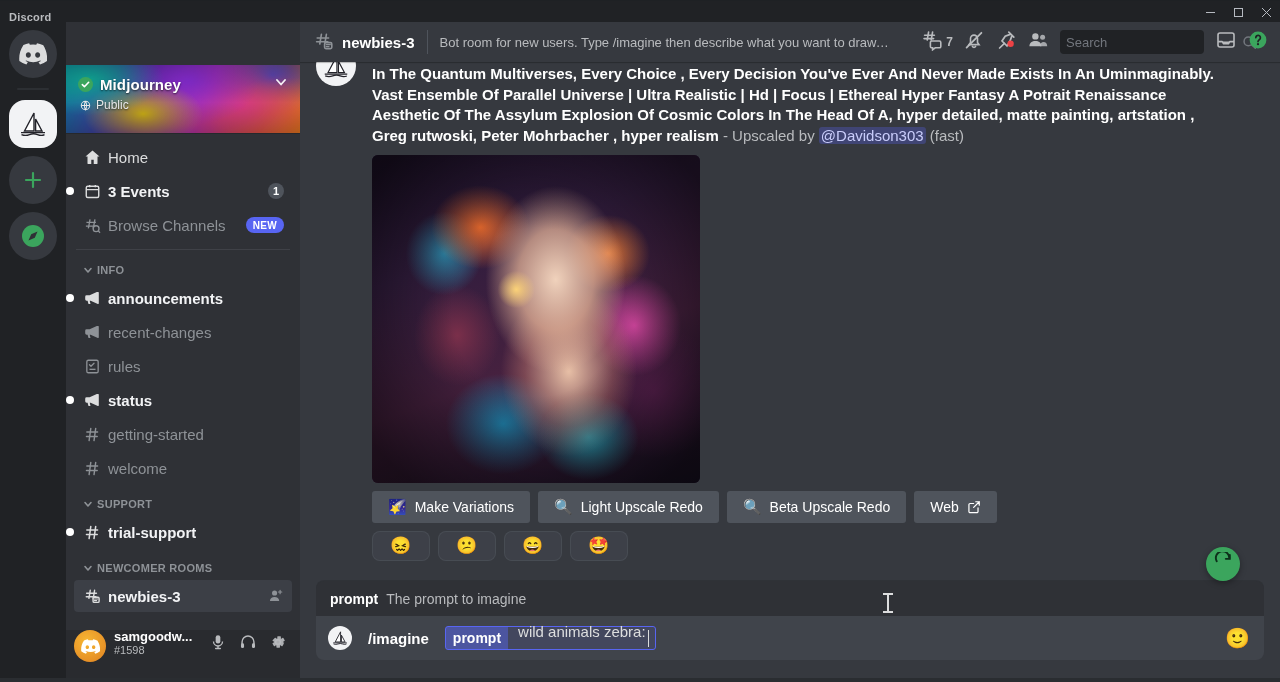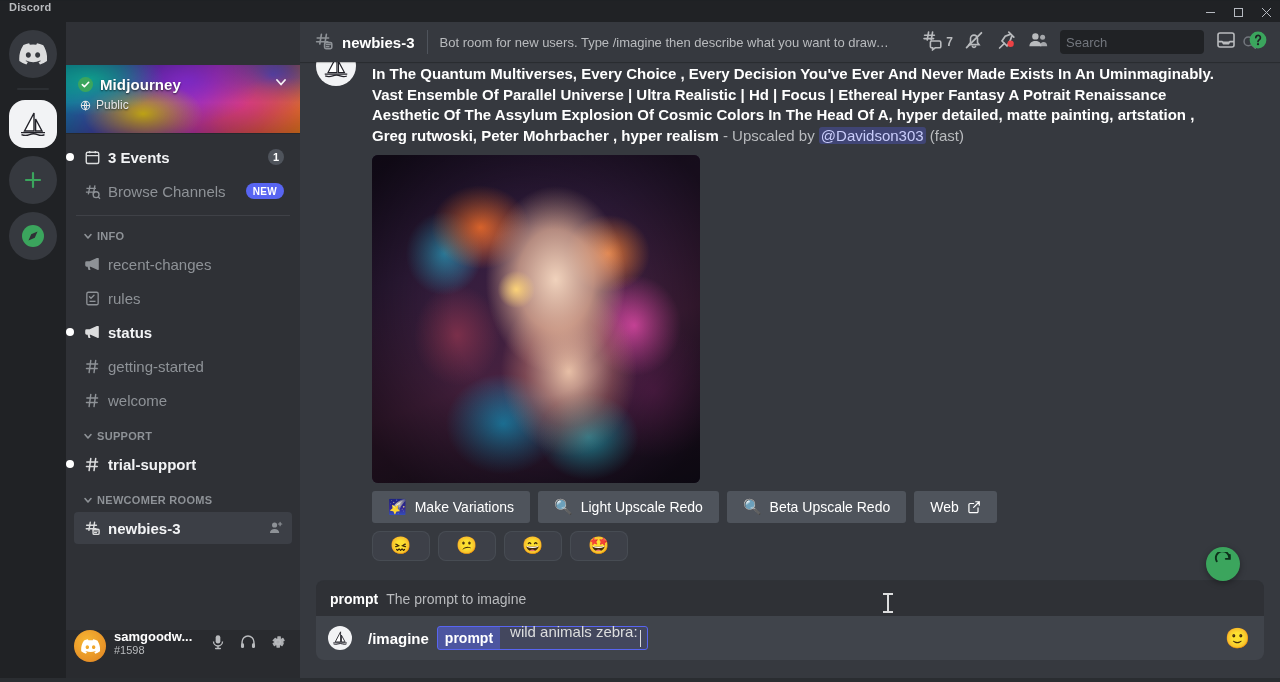--- a/index.html
+++ b/index.html
@@ -7,21 +7,21 @@
     width: 1280px; height: 682px;
     background: #1e2124;
     font-family: "Liberation Sans", sans-serif;
     overflow: hidden;
     -webkit-font-smoothing: antialiased;
   }
 
   
   #titlebar {
     position: absolute; top: 1px; left: 0; width: 1280px; height: 22px;
-    background: #202225; display: flex; align-items: flex-start;
+    background: #202225; display: flex; align-items: flex-end;
     -webkit-user-select: none; user-select: none;
   }
   #titlebar .app-title {
     color: #b9bbbe; font-size: 11px; font-weight: bold;
     margin-left: 9px; letter-spacing: .2px;
   }
   .win-btns { margin-left: auto; display: flex; height: 22px; }
   .win-btn {
     width: 28px; height: 22px; display: flex; align-items: center;
     justify-content: center; color: #b6bac1;
@@ -263,21 +263,21 @@
   #slash-hint .sh-desc { color: #b9bbbe; font-size: 14px; }
   #composer {
     background: #40444b; border-radius: 0 0 8px 8px; min-height: 44px;
     display: flex; align-items: center; padding: 0 14px 0 12px;
   }
   #composer .c-avatar {
     width: 24px; height: 24px; border-radius: 50%; background: #f2f3f5;
     display: flex; align-items: center; justify-content: center;
     flex: 0 0 24px; margin-right: 16px; overflow: hidden;
   }
-  #composer .cmd-name { color: #fff; font-size: 15px; font-weight: bold; margin-right: 8px; }
+  #composer .cmd-name { color: #fff; font-size: 15px; font-weight: bold; margin-right: 16px; }
   .opt-chip {
     display: flex; align-items: center; height: 24px;
     border: 1px solid #5865f2; border-radius: 3px; background: rgba(88,101,242,.12);
   }
   .opt-chip .opt-key {
     color: #fff; font-size: 14px; font-weight: bold;
     background: rgba(88,101,242,.45); padding: 0 7px; line-height: 22px;
   }
   .opt-chip .opt-val {
     color: #dcddde; font-size: 15px; padding: 0 2px 13px 10px; line-height: 22px;
@@ -403,20 +403,28 @@
               <path d="M1.6 6 H10.4 M6 1.4 q2.4 4.6 0 9.2 q-2.4-4.6 0-9.2"></path>
           </svg>
         </span>
         <span>Public</span>
       </div>
     </div>
   </div>
 
   <div id="channels">
 
+    <div class="ch-row plain-bright">
+      <span class="ch-ico" style="color:#dcddde">
+        <svg width="17" height="17" viewBox="0 0 18 18" fill="currentColor">
+            <path d="M9 1.6 L16.4 8 h-2.1 v7 a.9.9 0 01-.9.9h-3.1v-4.6H7.7V15.9H4.6a.9.9 0 01-.9-.9V8H1.6Z"></path>
+          </svg>
+      </span>
+      <span class="ch-label">Home</span>
+    </div>
 
     <div class="ch-row unread">
       <span class="unread-dot"></span>
       <span class="ch-ico">
         <svg width="17" height="17" viewBox="0 0 18 18" fill="none" stroke="currentColor" stroke-width="1.5">
           <rect x="2.4" y="3.4" width="13.2" height="12" rx="1.6"></rect>
             <path d="M2.4 7 H15.6 M6 2.2 V4.6 M12 2.2 V4.6"></path>
         </svg>
       </span>
       <span class="ch-label">3 Events</span>
@@ -439,20 +447,29 @@
 
     <div class="cat-row">
       <span class="cat-chev">
         <svg width="12" height="12" viewBox="0 0 12 12">
             <path d="M3 4.5 L6 8 L9 4.5" stroke="currentColor" stroke-width="1.6" fill="none" stroke-linecap="round" stroke-linejoin="round"></path>
           </svg>
       </span>
       <span>INFO</span>
     </div>
 
+    <div class="ch-row unread">
+      <span class="unread-dot"></span>
+      <span class="ch-ico">
+        <svg width="18" height="18" viewBox="0 0 18 18" fill="currentColor">
+            <path d="M13.8 3.1 L6.6 6.3 H3.6 a1.4 1.4 0 00-1.4 1.4v2.6a1.4 1.4 0 001.4 1.4h1l.9 3.3h2l-.8-3.3h.9l7.2 3.2a.7.7 0 001-.6V3.7a.7.7 0 00-1-.6z"></path>
+          </svg>
+      </span>
+      <span class="ch-label">announcements</span>
+    </div>
 
     <div class="ch-row">
       <span class="ch-ico">
         <svg width="18" height="18" viewBox="0 0 18 18" fill="currentColor">
             <path d="M13.8 3.1 L6.6 6.3 H3.6 a1.4 1.4 0 00-1.4 1.4v2.6a1.4 1.4 0 001.4 1.4h1l.9 3.3h2l-.8-3.3h.9l7.2 3.2a.7.7 0 001-.6V3.7a.7.7 0 00-1-.6z"></path>
           </svg>
       </span>
       <span class="ch-label">recent-changes</span>
     </div>
 

